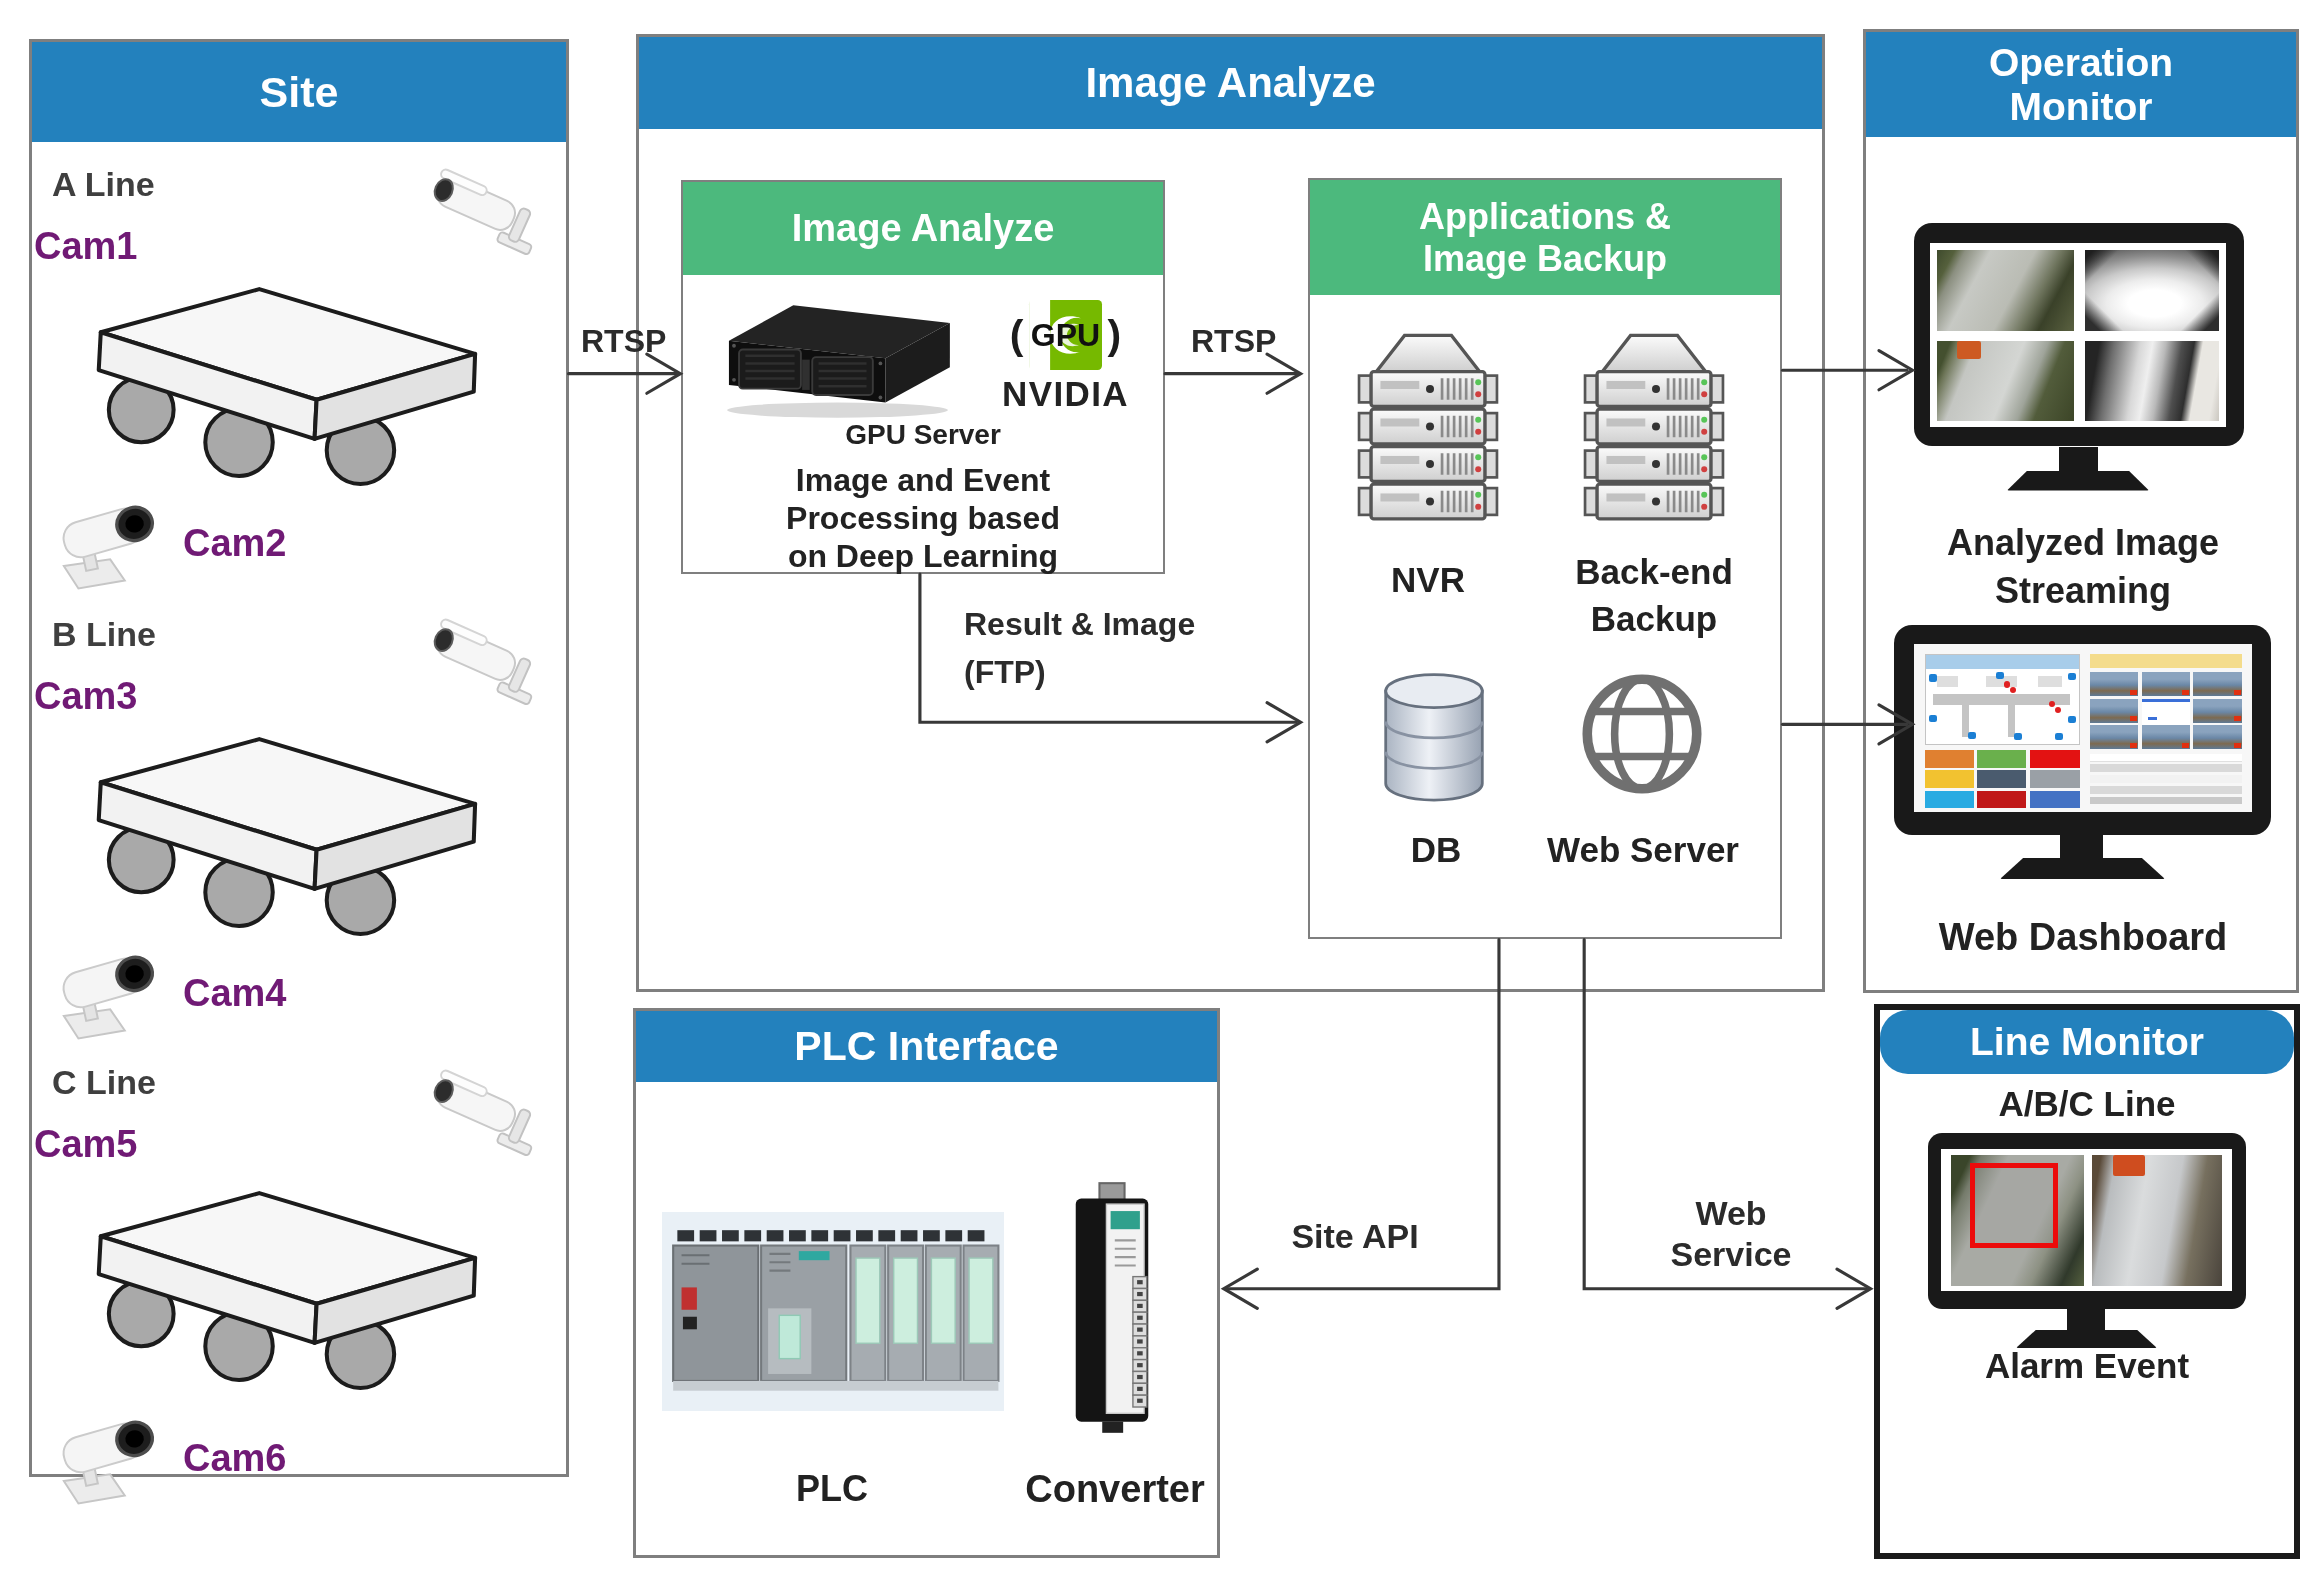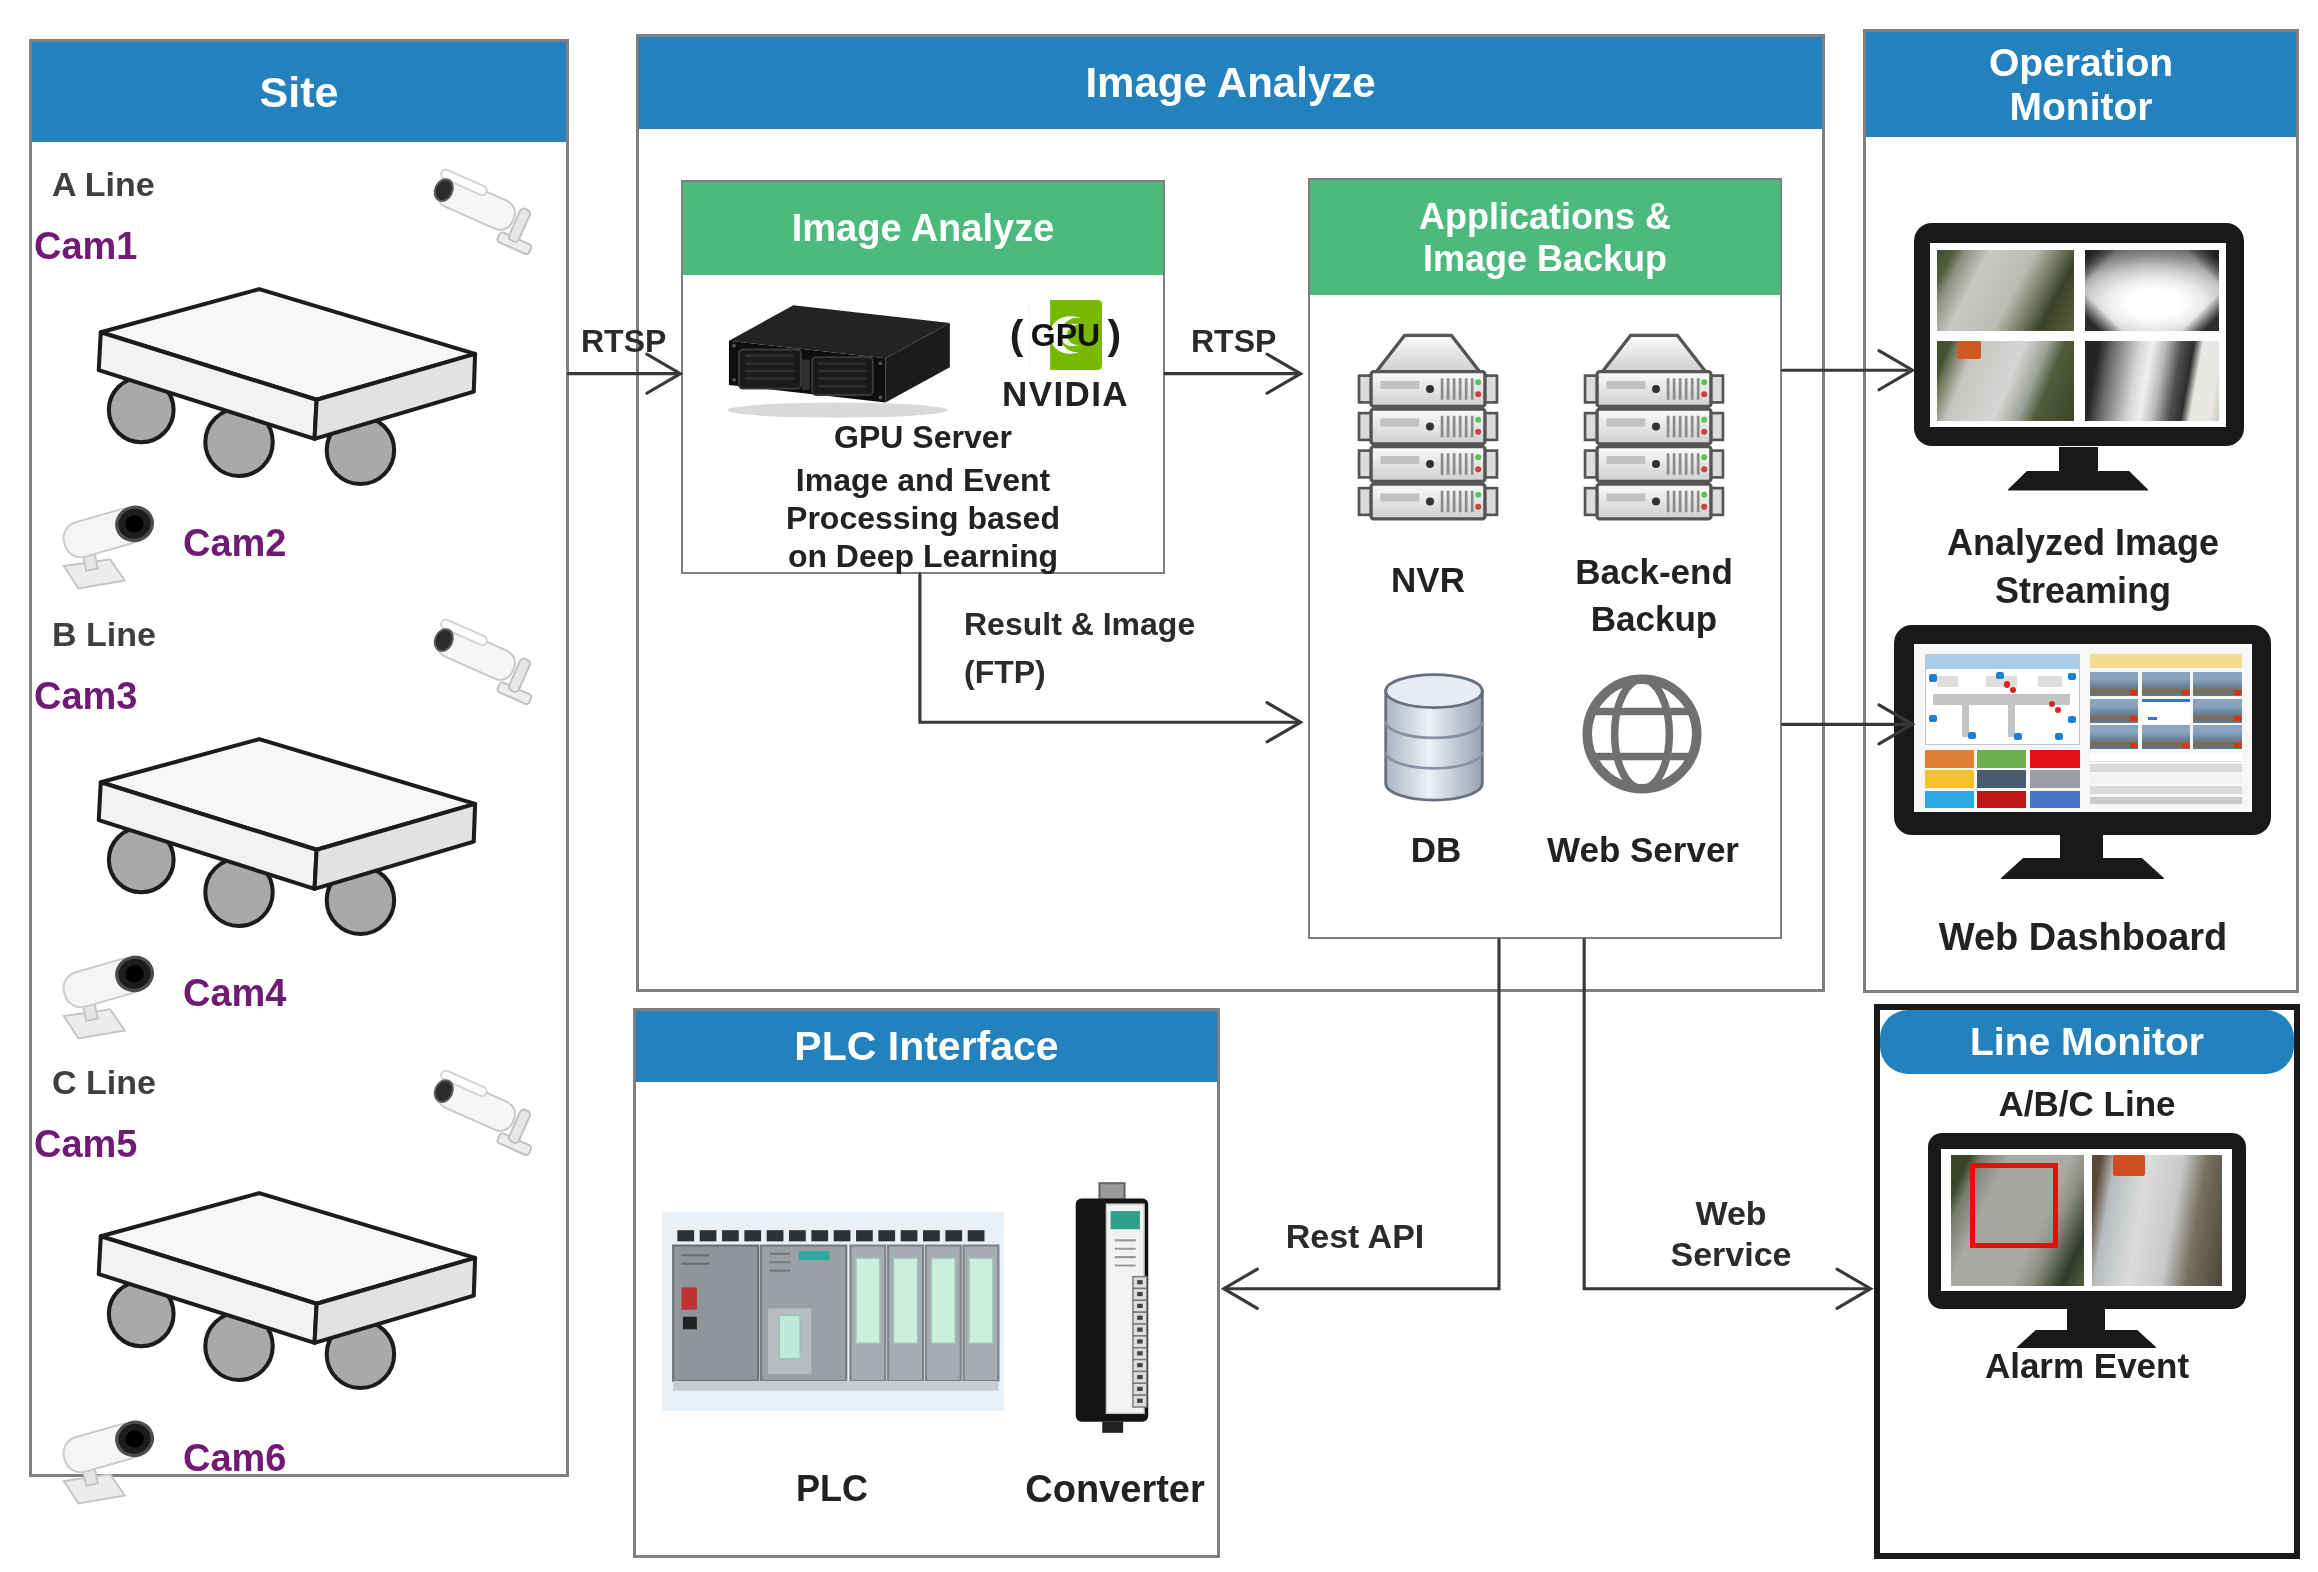--- a/index.html
+++ b/index.html
@@ -295,21 +295,21 @@
           <rect x="0" y="0" width="30" height="100" fill="#fff"></rect>
           <path d="M30,50 C30,28 52,18 74,26 C60,22 44,34 44,50 C44,66 60,78 74,74 C52,82 30,72 30,50 Z" fill="#fff"></path>
           <path d="M44,50 C44,38 58,30 72,36 C64,34 54,42 54,50 C54,58 64,66 72,64 C58,70 44,62 44,50 Z" fill="#fff" opacity=".85"></path>
         </svg>
         <span style="position:relative;font-size:32px;line-height:70px;color:#111;">GPU</span>
       </span>
       <span style="font-size:41px;">)</span>
     </div>
     <div style="font-weight:bold;font-size:35px;letter-spacing:1.4px;color:#222;margin-top:4.2px;">NVIDIA</div>
   </div>
-  <div class="lbl cx" style="left:923px;top:419px;font-size:32px;text-align:center;">GPU Server</div>
+  <div class="lbl cx" style="left:923px;top:419px;font-size:28px;text-align:center;">GPU Server</div>
   <div class="lbl cx" style="left:923px;top:462px;font-size:32px;">Image and Event</div>
   <div class="lbl cx" style="left:923px;top:500px;font-size:32px;">Processing based</div>
   <div class="lbl cx" style="left:923px;top:538px;font-size:32px;">on Deep Learning</div>
 
   <div class="panel" style="left:1308px;top:178px;width:474px;height:761px;border-width:2.8px;">
     <div class="ghead" style="height:115px;font-size:36px;">
       <div>Applications &amp;</div>
       <div>Image Backup</div>
     </div>
   </div>
@@ -443,21 +443,21 @@
     </div>
   </div>
   <div class="mneck" style="left:2067px;top:1309px;width:38px;height:21px;"></div>
   <div class="mbase" style="left:2016px;top:1330px;width:141px;height:18px;"></div>
   <div class="lbl cx" style="left:2087px;top:1346px;font-size:35px;">Alarm Event</div>
 
   <div class="lbl" style="left:581px;top:323px;font-size:32px;color:#2b2b2b;z-index:41;">RTSP</div>
   <div class="lbl" style="left:1191px;top:323px;font-size:32px;color:#2b2b2b;z-index:41;">RTSP</div>
   <div class="lbl" style="left:964px;top:606px;font-size:32px;color:#2b2b2b;z-index:41;">Result &amp; Image</div>
   <div class="lbl" style="left:964px;top:654px;font-size:32px;color:#2b2b2b;z-index:41;">(FTP)</div>
-  <div class="lbl cx" style="left:1355px;top:1217px;font-size:34px;color:#2b2b2b;z-index:41;">Rest API</div>
+  <div class="lbl cx" style="left:1355px;top:1217px;font-size:34px;color:#2b2b2b;z-index:41;">Site API</div>
   <div class="lbl cx" style="left:1731px;top:1194px;font-size:34px;color:#2b2b2b;z-index:41;">Web</div>
   <div class="lbl cx" style="left:1731px;top:1235px;font-size:34px;color:#2b2b2b;z-index:41;">Service</div>
 
   <svg id="arrows" width="2319" height="1573" viewBox="0 0 3320 2252">
     <g stroke="var(--arrow-color)" stroke-width="4.5" fill="none" stroke-linecap="round">
 
       <path d="M814,535 H968"></path>
       <path d="M926,507 L974,535 L926,563"></path>
 
       <path d="M1668,535 H1856"></path>

